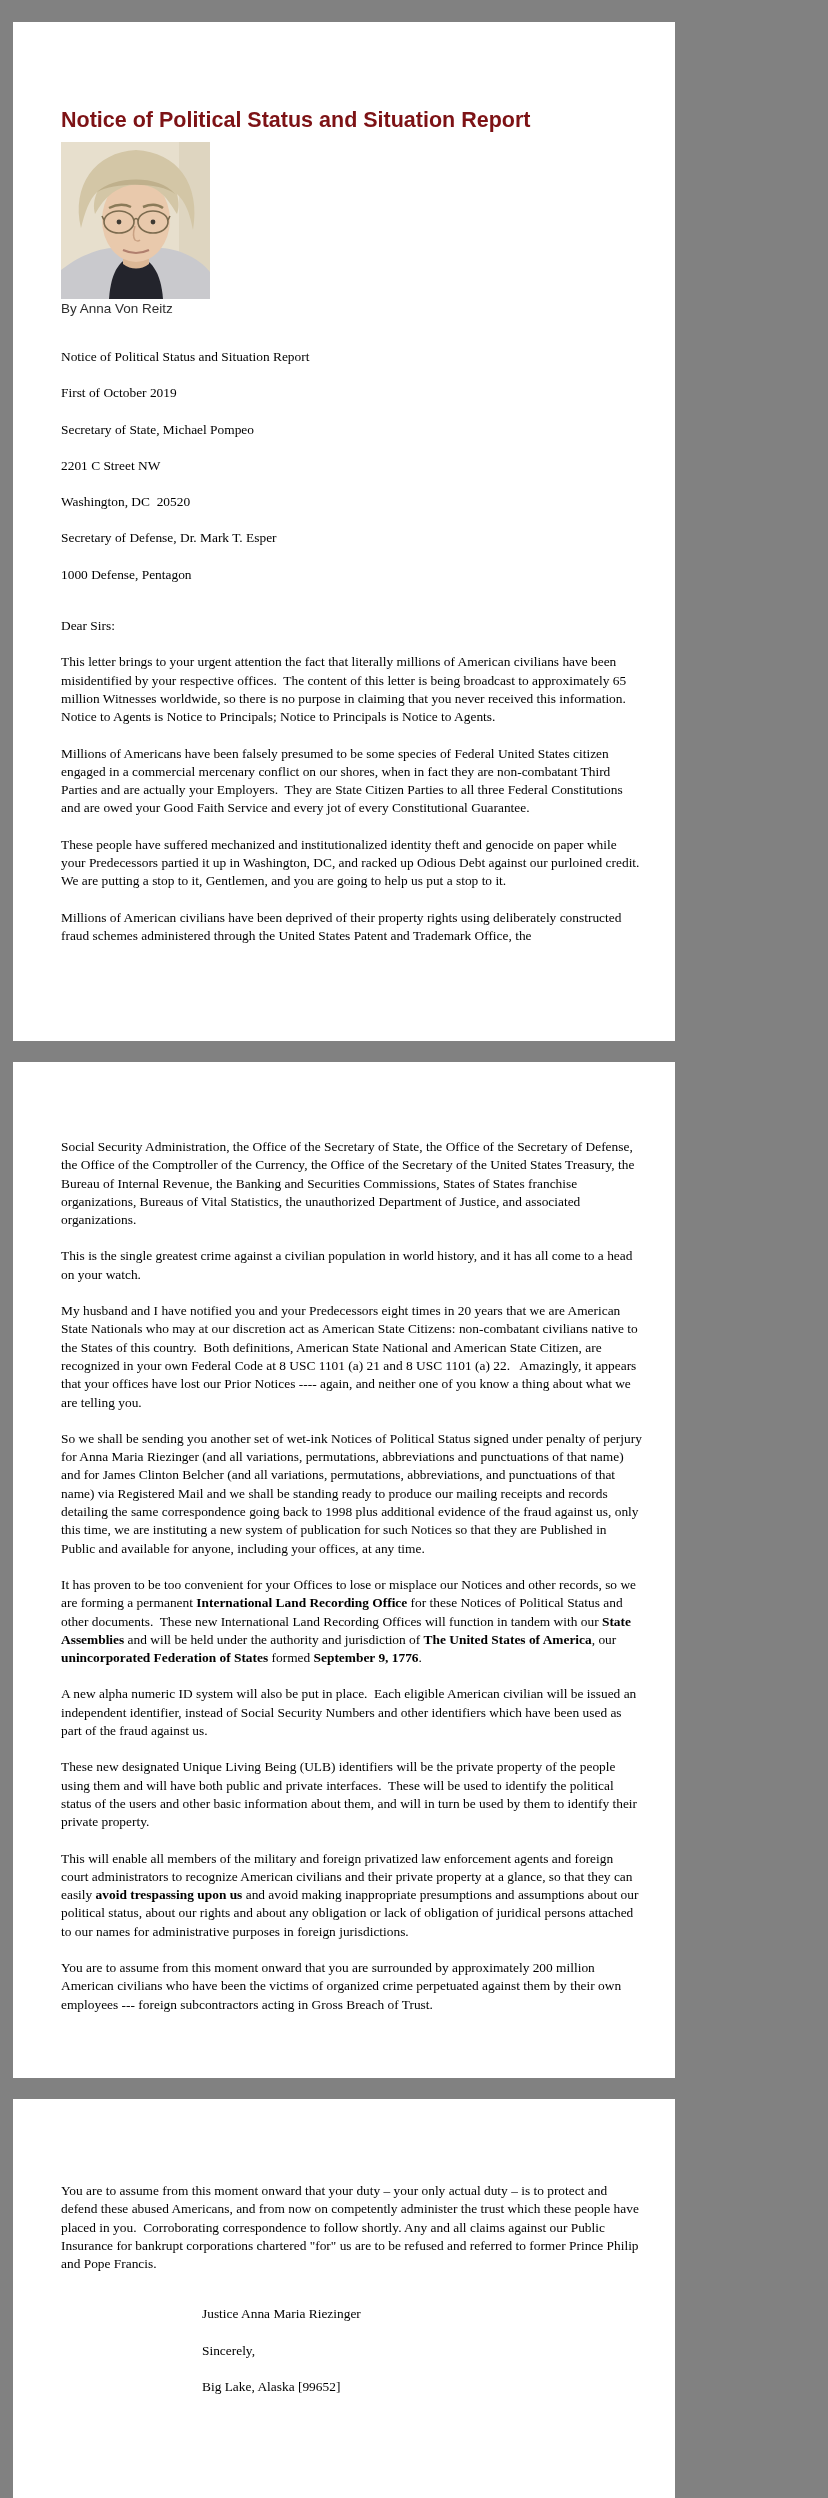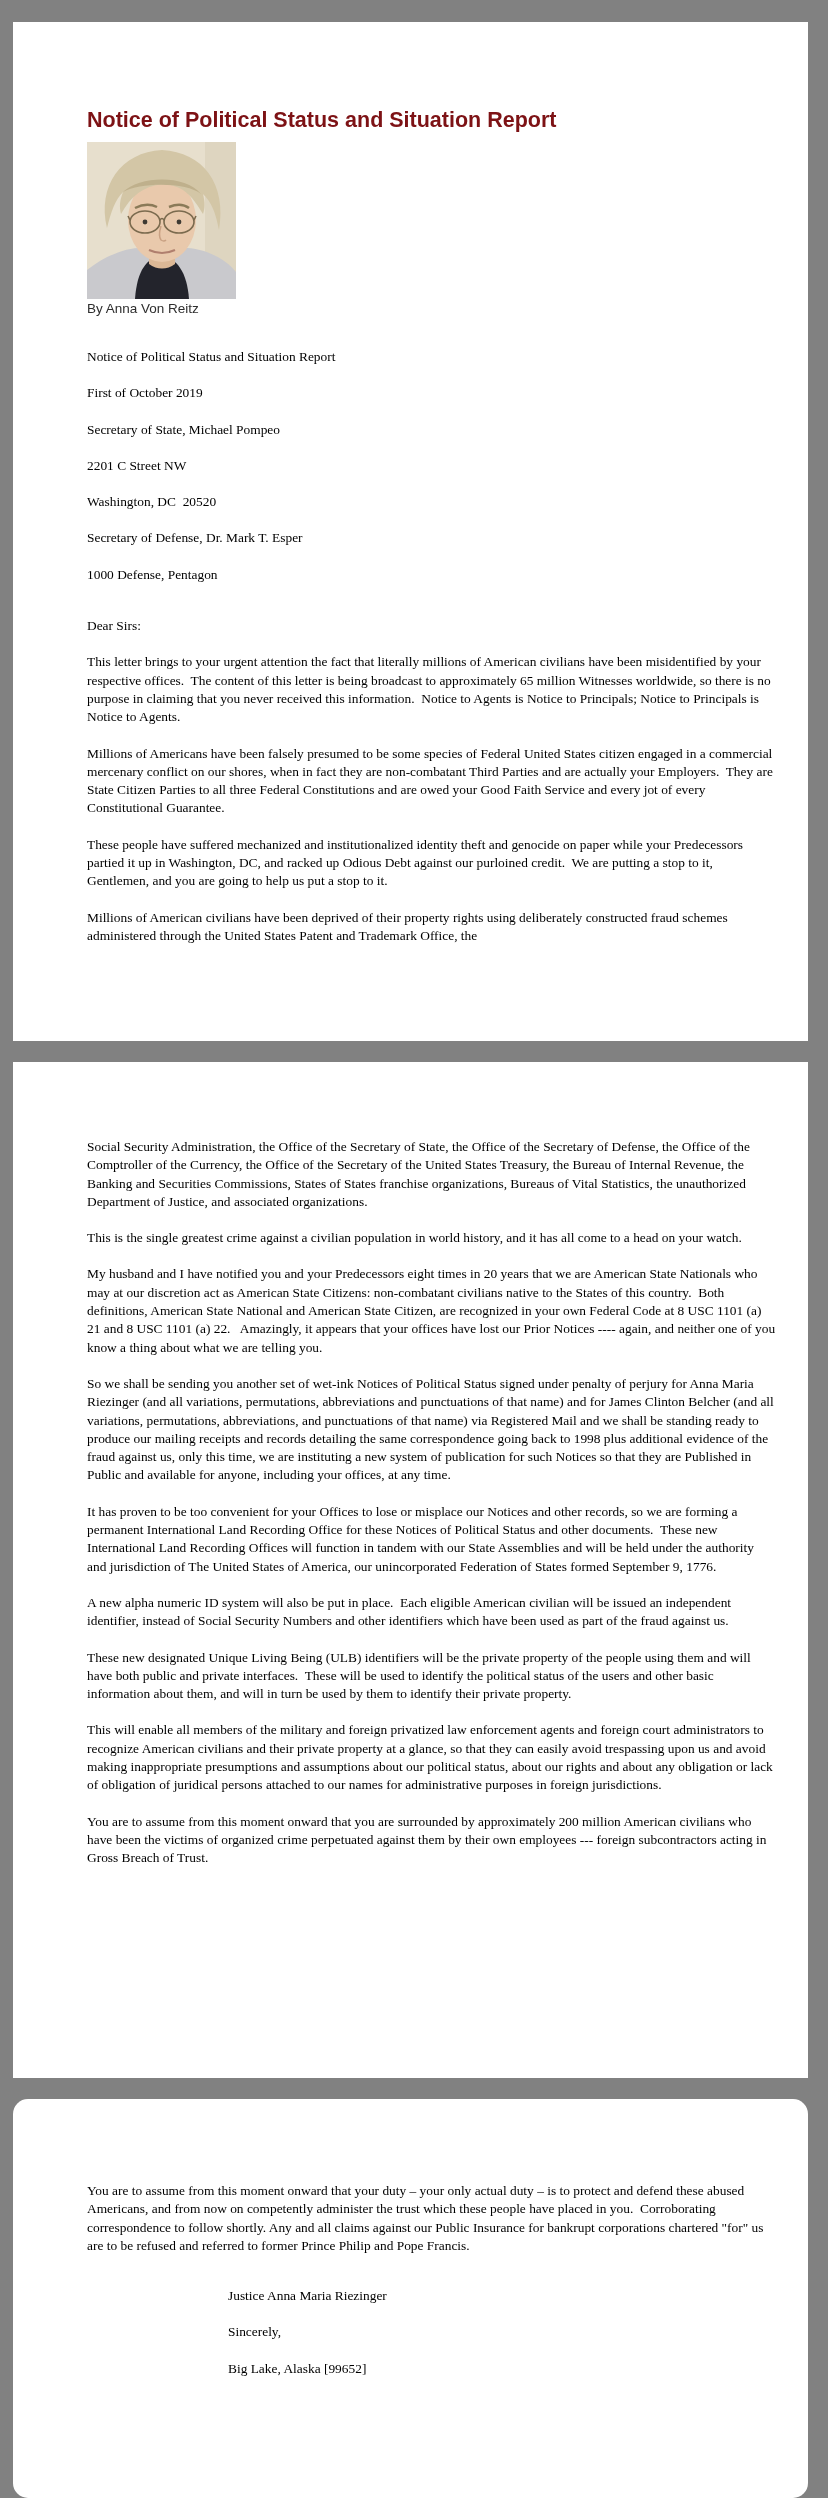--- a/index.html
+++ b/index.html
@@ -4,30 +4,30 @@
 <style>
   html, body { margin: 0; padding: 0; }
   body {
     width: 828px; height: 2498px;
     background: #818181;
     overflow: hidden;
     font-family: "Liberation Serif", serif;
   }
   .viewer { width: 828px; height: 2498px; }
   .page {
-    width: 795px;
+    width: 662px;
     margin-left: 13px;
     background: #ffffff;
     box-sizing: border-box;
-    padding: 0 32px 0 74px;
+    padding: 0 32px 0 48px;
     overflow: hidden;
   }
   .page1 { margin-top: 22px; height: 1019px; padding-top: 85px; margin-bottom: 21px; }
   .page2 { height: 1016px; padding-top: 76px; margin-bottom: 21px; }
-  .page3 { height: 399px; padding-top: 83px; border-radius: 15px; }
+  .page3 { height: 399px; padding-top: 83px; }
   h1.doc-title {
     margin: 0;
     font-family: "Liberation Sans", sans-serif;
     font-weight: bold;
     font-size: 21.5px;
     line-height: 26px;
     color: #7d1215;
   }
   .photo { margin-top: 9px; width: 149px; height: 157px; }
   .photo svg { display: block; }
@@ -41,21 +41,21 @@
   .headerlines { margin-top: 30px; }
   p.line, p.para, p.sig {
     margin: 0 0 18px 0;
     font-size: 13.4px;
     line-height: 18.3px;
     color: #000000;
     white-space: pre-wrap;
   }
   p.salutation { padding-top: 15px; }
   .signature { padding-top: 14px; margin-left: 141px; }
-  .b { font-weight: normal; }
+  .b { font-weight: bold; }
 </style>
 </head>
 <body>
 
 <div class="viewer">
 
   <div class="page page1">
     <h1 class="doc-title">Notice of Political Status and Situation Report</h1>
 
     <div class="photo">

